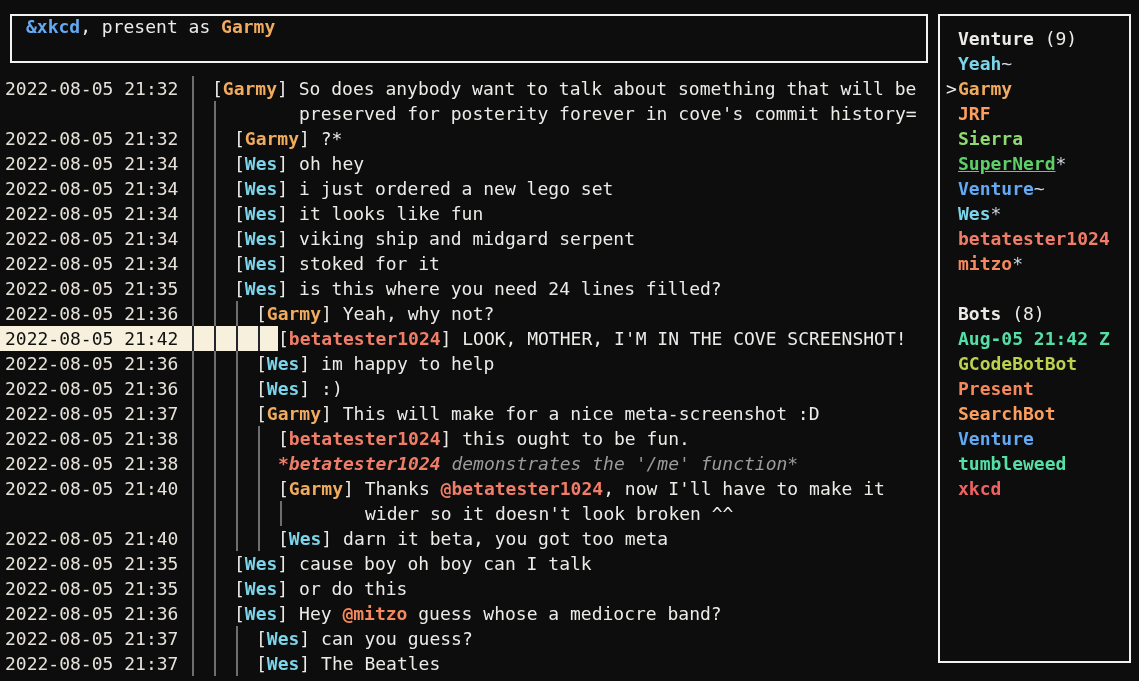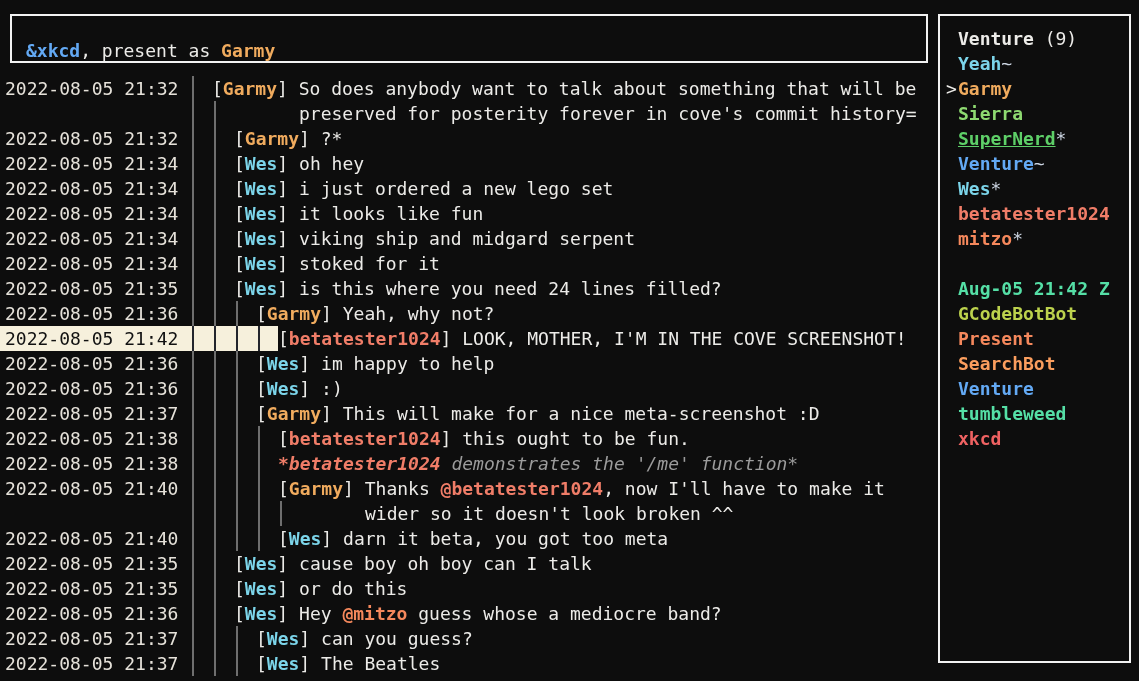--- a/index.html
+++ b/index.html
@@ -11,21 +11,21 @@
     overflow:hidden;
   }
   .box {
     position:absolute;
     border:2px solid #f2f2f2;
     background:#0d0d0d;
     box-sizing:border-box;
   }
   #headerbox {
     left:10px; top:14px; width:918px; height:49px;
-    display:flex; align-items:flex-end;
+    display:flex; align-items:flex-start;
     padding-left:14px;
     font-size:18px; white-space:pre;
     z-index:3;
   }
   #sidebar {
     left:938px; top:14px; width:193px; height:649px;
     padding-top:10px;
     z-index:3;
   }
   .sline {
@@ -81,27 +81,29 @@
     <div class="crow"><span class="time" style="color: rgb(230, 226, 218);">2022-08-05 21:35</span><span class="bar" style="left: 192px; background: rgb(110, 110, 110);"></span><span class="bar" style="left: 214px; background: rgb(110, 110, 110);"></span><span class="msg" style="left: 234px;"><span style="color: rgb(236, 235, 232);">[</span><span class="b" style="color: rgb(124, 213, 234);">Wes</span><span style="color: rgb(236, 235, 232);">] </span><span style="color: rgb(236, 235, 232);">or do this</span></span></div>
     <div class="crow"><span class="time" style="color: rgb(230, 226, 218);">2022-08-05 21:36</span><span class="bar" style="left: 192px; background: rgb(110, 110, 110);"></span><span class="bar" style="left: 214px; background: rgb(110, 110, 110);"></span><span class="msg" style="left: 234px;"><span style="color: rgb(236, 235, 232);">[</span><span class="b" style="color: rgb(124, 213, 234);">Wes</span><span style="color: rgb(236, 235, 232);">] </span><span style="color: rgb(236, 235, 232);">Hey </span><span class="b" style="color: rgb(245, 136, 92);">@mitzo</span><span style="color: rgb(236, 235, 232);"> guess whose a mediocre band?</span></span></div>
     <div class="crow"><span class="time" style="color: rgb(230, 226, 218);">2022-08-05 21:37</span><span class="bar" style="left: 192px; background: rgb(110, 110, 110);"></span><span class="bar" style="left: 214px; background: rgb(110, 110, 110);"></span><span class="bar" style="left: 236px; background: rgb(110, 110, 110);"></span><span class="msg" style="left: 256px;"><span style="color: rgb(236, 235, 232);">[</span><span class="b" style="color: rgb(124, 213, 234);">Wes</span><span style="color: rgb(236, 235, 232);">] </span><span style="color: rgb(236, 235, 232);">can you guess?</span></span></div>
     <div class="crow"><span class="time" style="color: rgb(230, 226, 218);">2022-08-05 21:37</span><span class="bar" style="left: 192px; background: rgb(110, 110, 110);"></span><span class="bar" style="left: 214px; background: rgb(110, 110, 110);"></span><span class="bar" style="left: 236px; background: rgb(110, 110, 110);"></span><span class="msg" style="left: 256px;"><span style="color: rgb(236, 235, 232);">[</span><span class="b" style="color: rgb(124, 213, 234);">Wes</span><span style="color: rgb(236, 235, 232);">] </span><span style="color: rgb(236, 235, 232);">The Beatles</span></span></div>
   </div>
 
 <div id="sidebar" class="box">
     <div class="sline"><span class="b" style="color: rgb(236, 235, 232);">Venture</span><span style="color: rgb(236, 235, 232);"> (9)</span></div>
     <div class="sline"><span class="b" style="color: rgb(124, 213, 234);">Yeah</span><span style="color: rgb(204, 213, 226);">~</span></div>
     <div class="sline"><span class="marker" style="color: rgb(236, 235, 232);">&gt;</span><span class="b" style="color: rgb(240, 171, 94);">Garmy</span></div>
+    <div class="sline"><span class="b" style="color: rgb(251, 158, 94);">JRF</span></div>
     <div class="sline"><span class="b" style="color: rgb(142, 217, 113);">Sierra</span></div>
     <div class="sline"><span class="b" style="color: rgb(94, 207, 104); text-decoration: underline;">SuperNerd</span><span style="color: rgb(204, 213, 226);">*</span></div>
     <div class="sline"><span class="b" style="color: rgb(99, 169, 244);">Venture</span><span style="color: rgb(204, 213, 226);">~</span></div>
     <div class="sline"><span class="b" style="color: rgb(124, 213, 234);">Wes</span><span style="color: rgb(204, 213, 226);">*</span></div>
     <div class="sline"><span class="b" style="color: rgb(240, 125, 104);">betatester1024</span></div>
     <div class="sline"><span class="b" style="color: rgb(245, 136, 92);">mitzo</span><span style="color: rgb(204, 213, 226);">*</span></div>
     <div class="sline"></div>
+    <div class="sline"><span class="b" style="color: rgb(236, 235, 232);">Bots</span><span style="color: rgb(236, 235, 232);"> (8)</span></div>
     <div class="sline"><span class="b" style="color: rgb(85, 223, 166);">Aug-05 21:42 Z</span></div>
     <div class="sline"><span class="b" style="color: rgb(188, 210, 77);">GCodeBotBot</span></div>
     <div class="sline"><span class="b" style="color: rgb(245, 136, 92);">Present</span></div>
     <div class="sline"><span class="b" style="color: rgb(251, 158, 94);">SearchBot</span></div>
     <div class="sline"><span class="b" style="color: rgb(99, 169, 244);">Venture</span></div>
     <div class="sline"><span class="b" style="color: rgb(85, 223, 166);">tumbleweed</span></div>
     <div class="sline"><span class="b" style="color: rgb(239, 98, 98);">xkcd</span></div>
   </div>
 
 </body></html>

